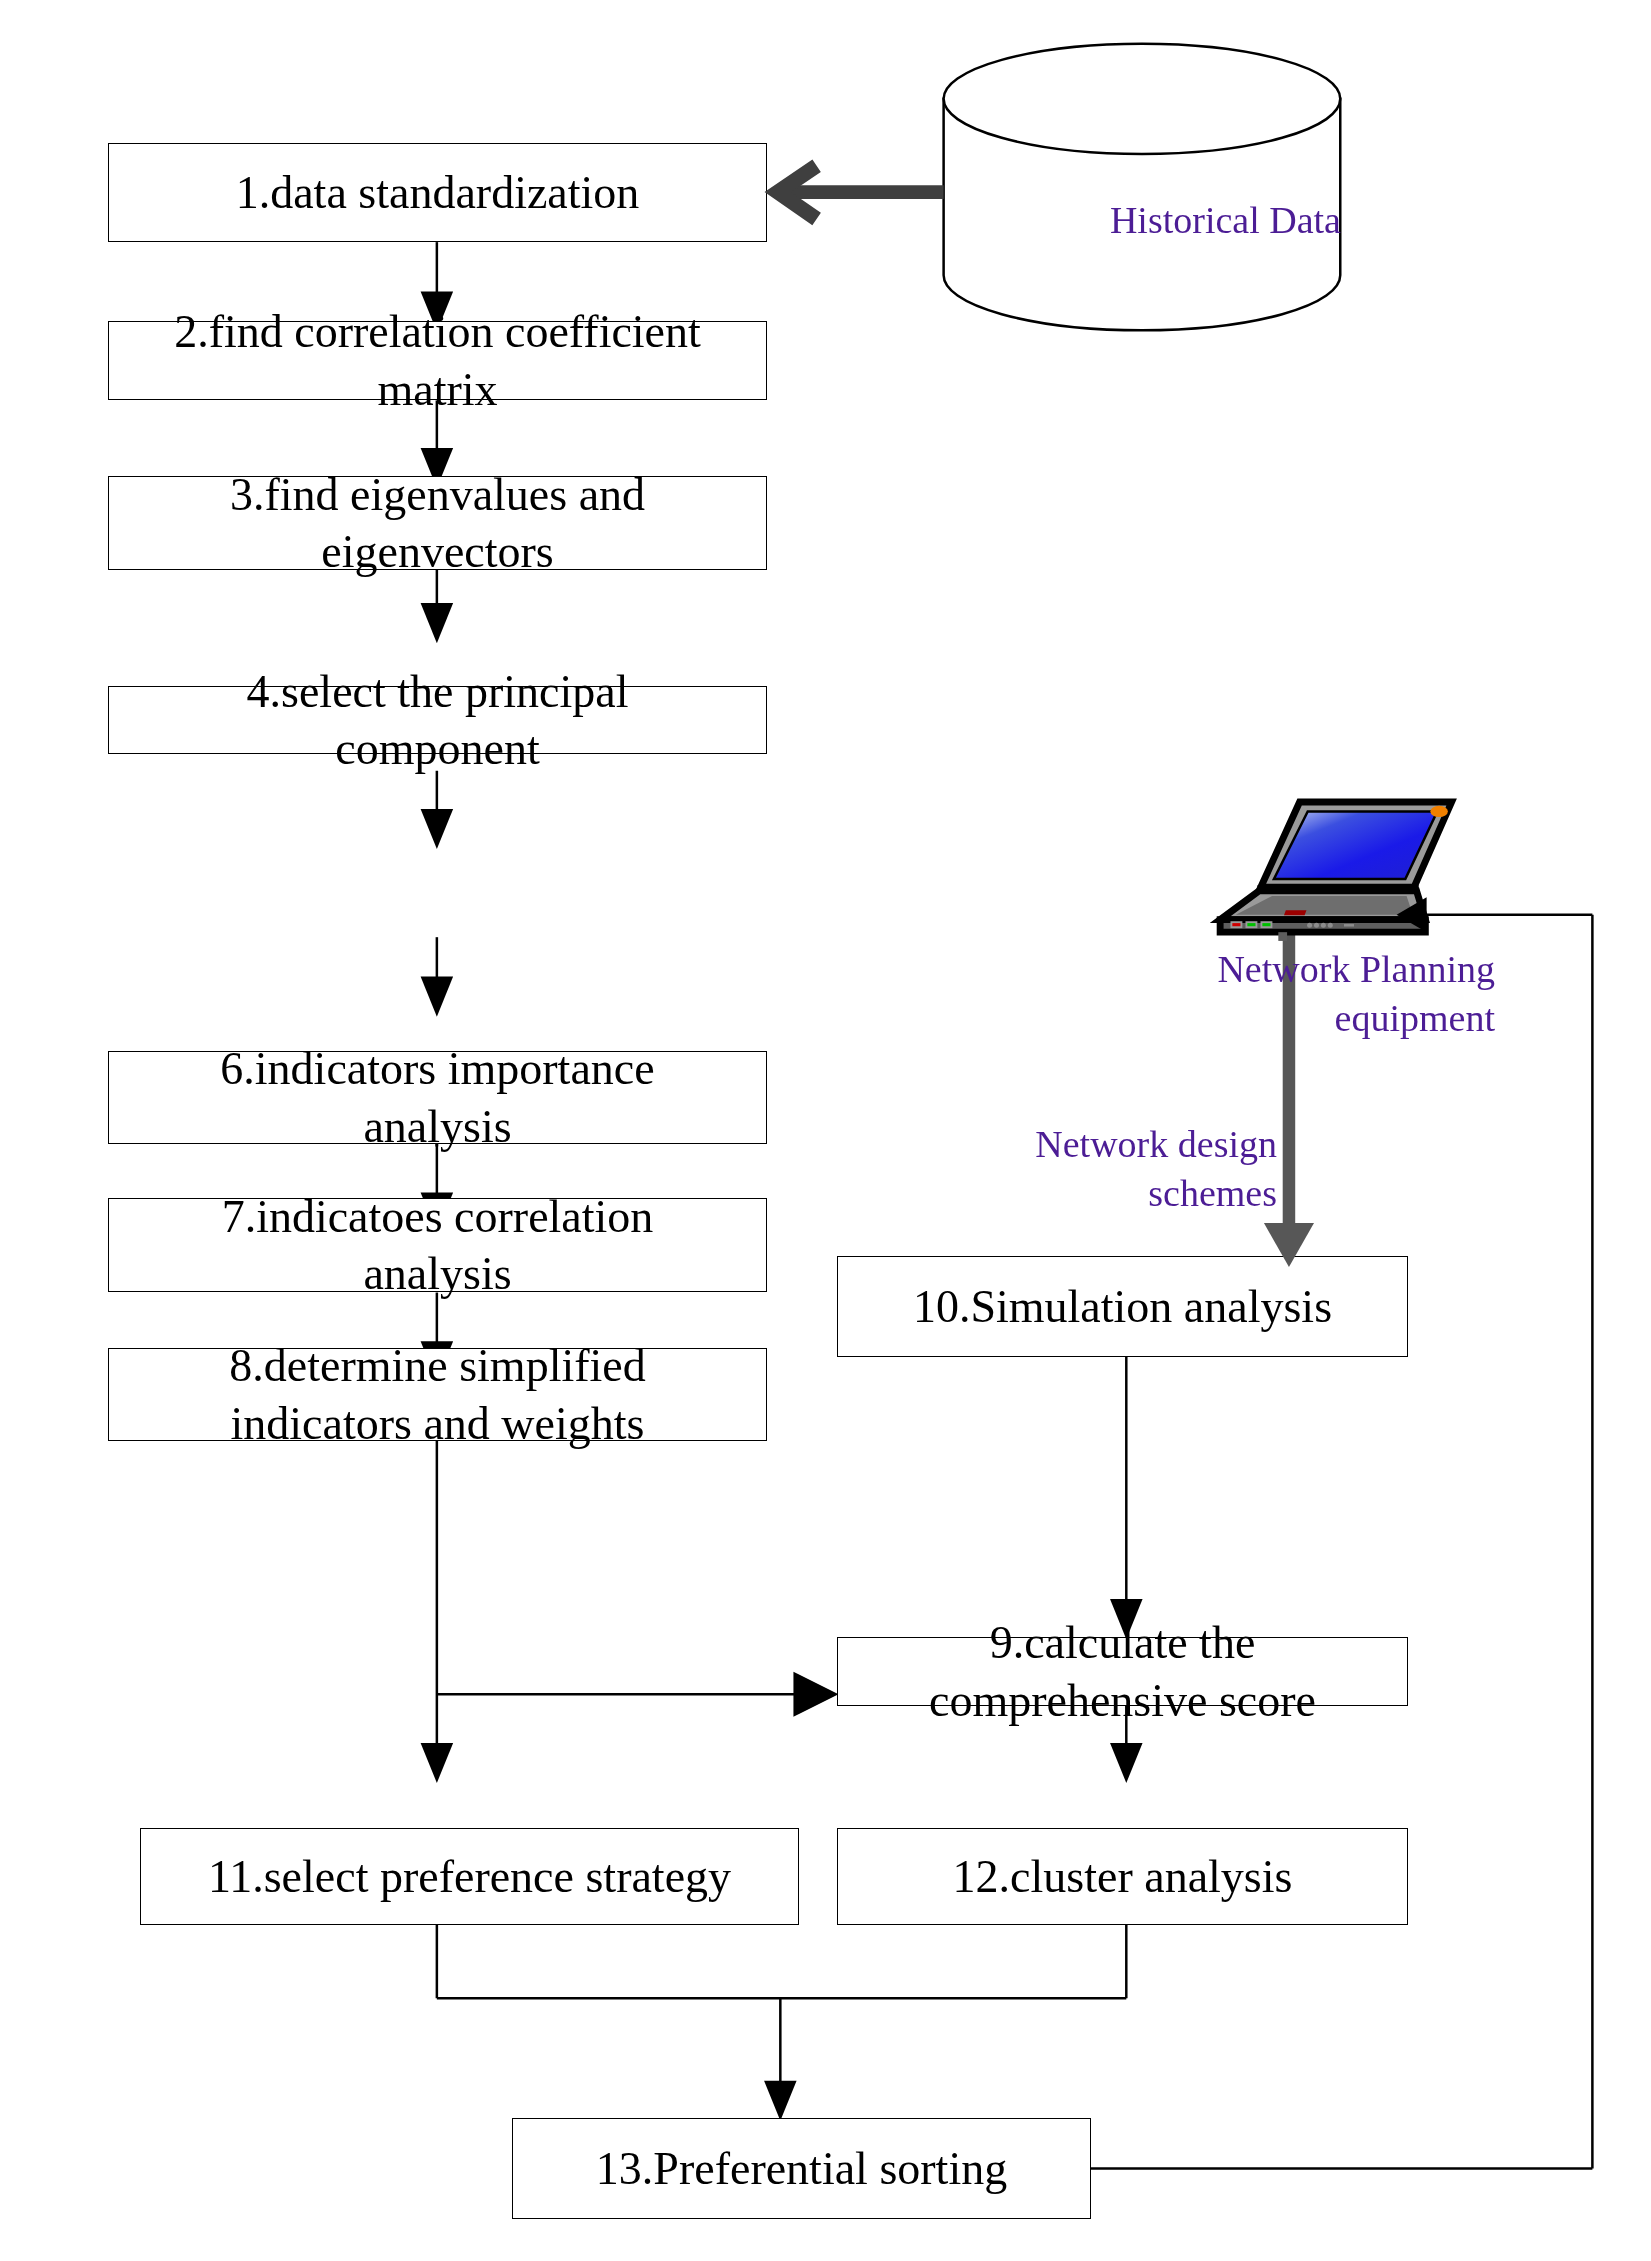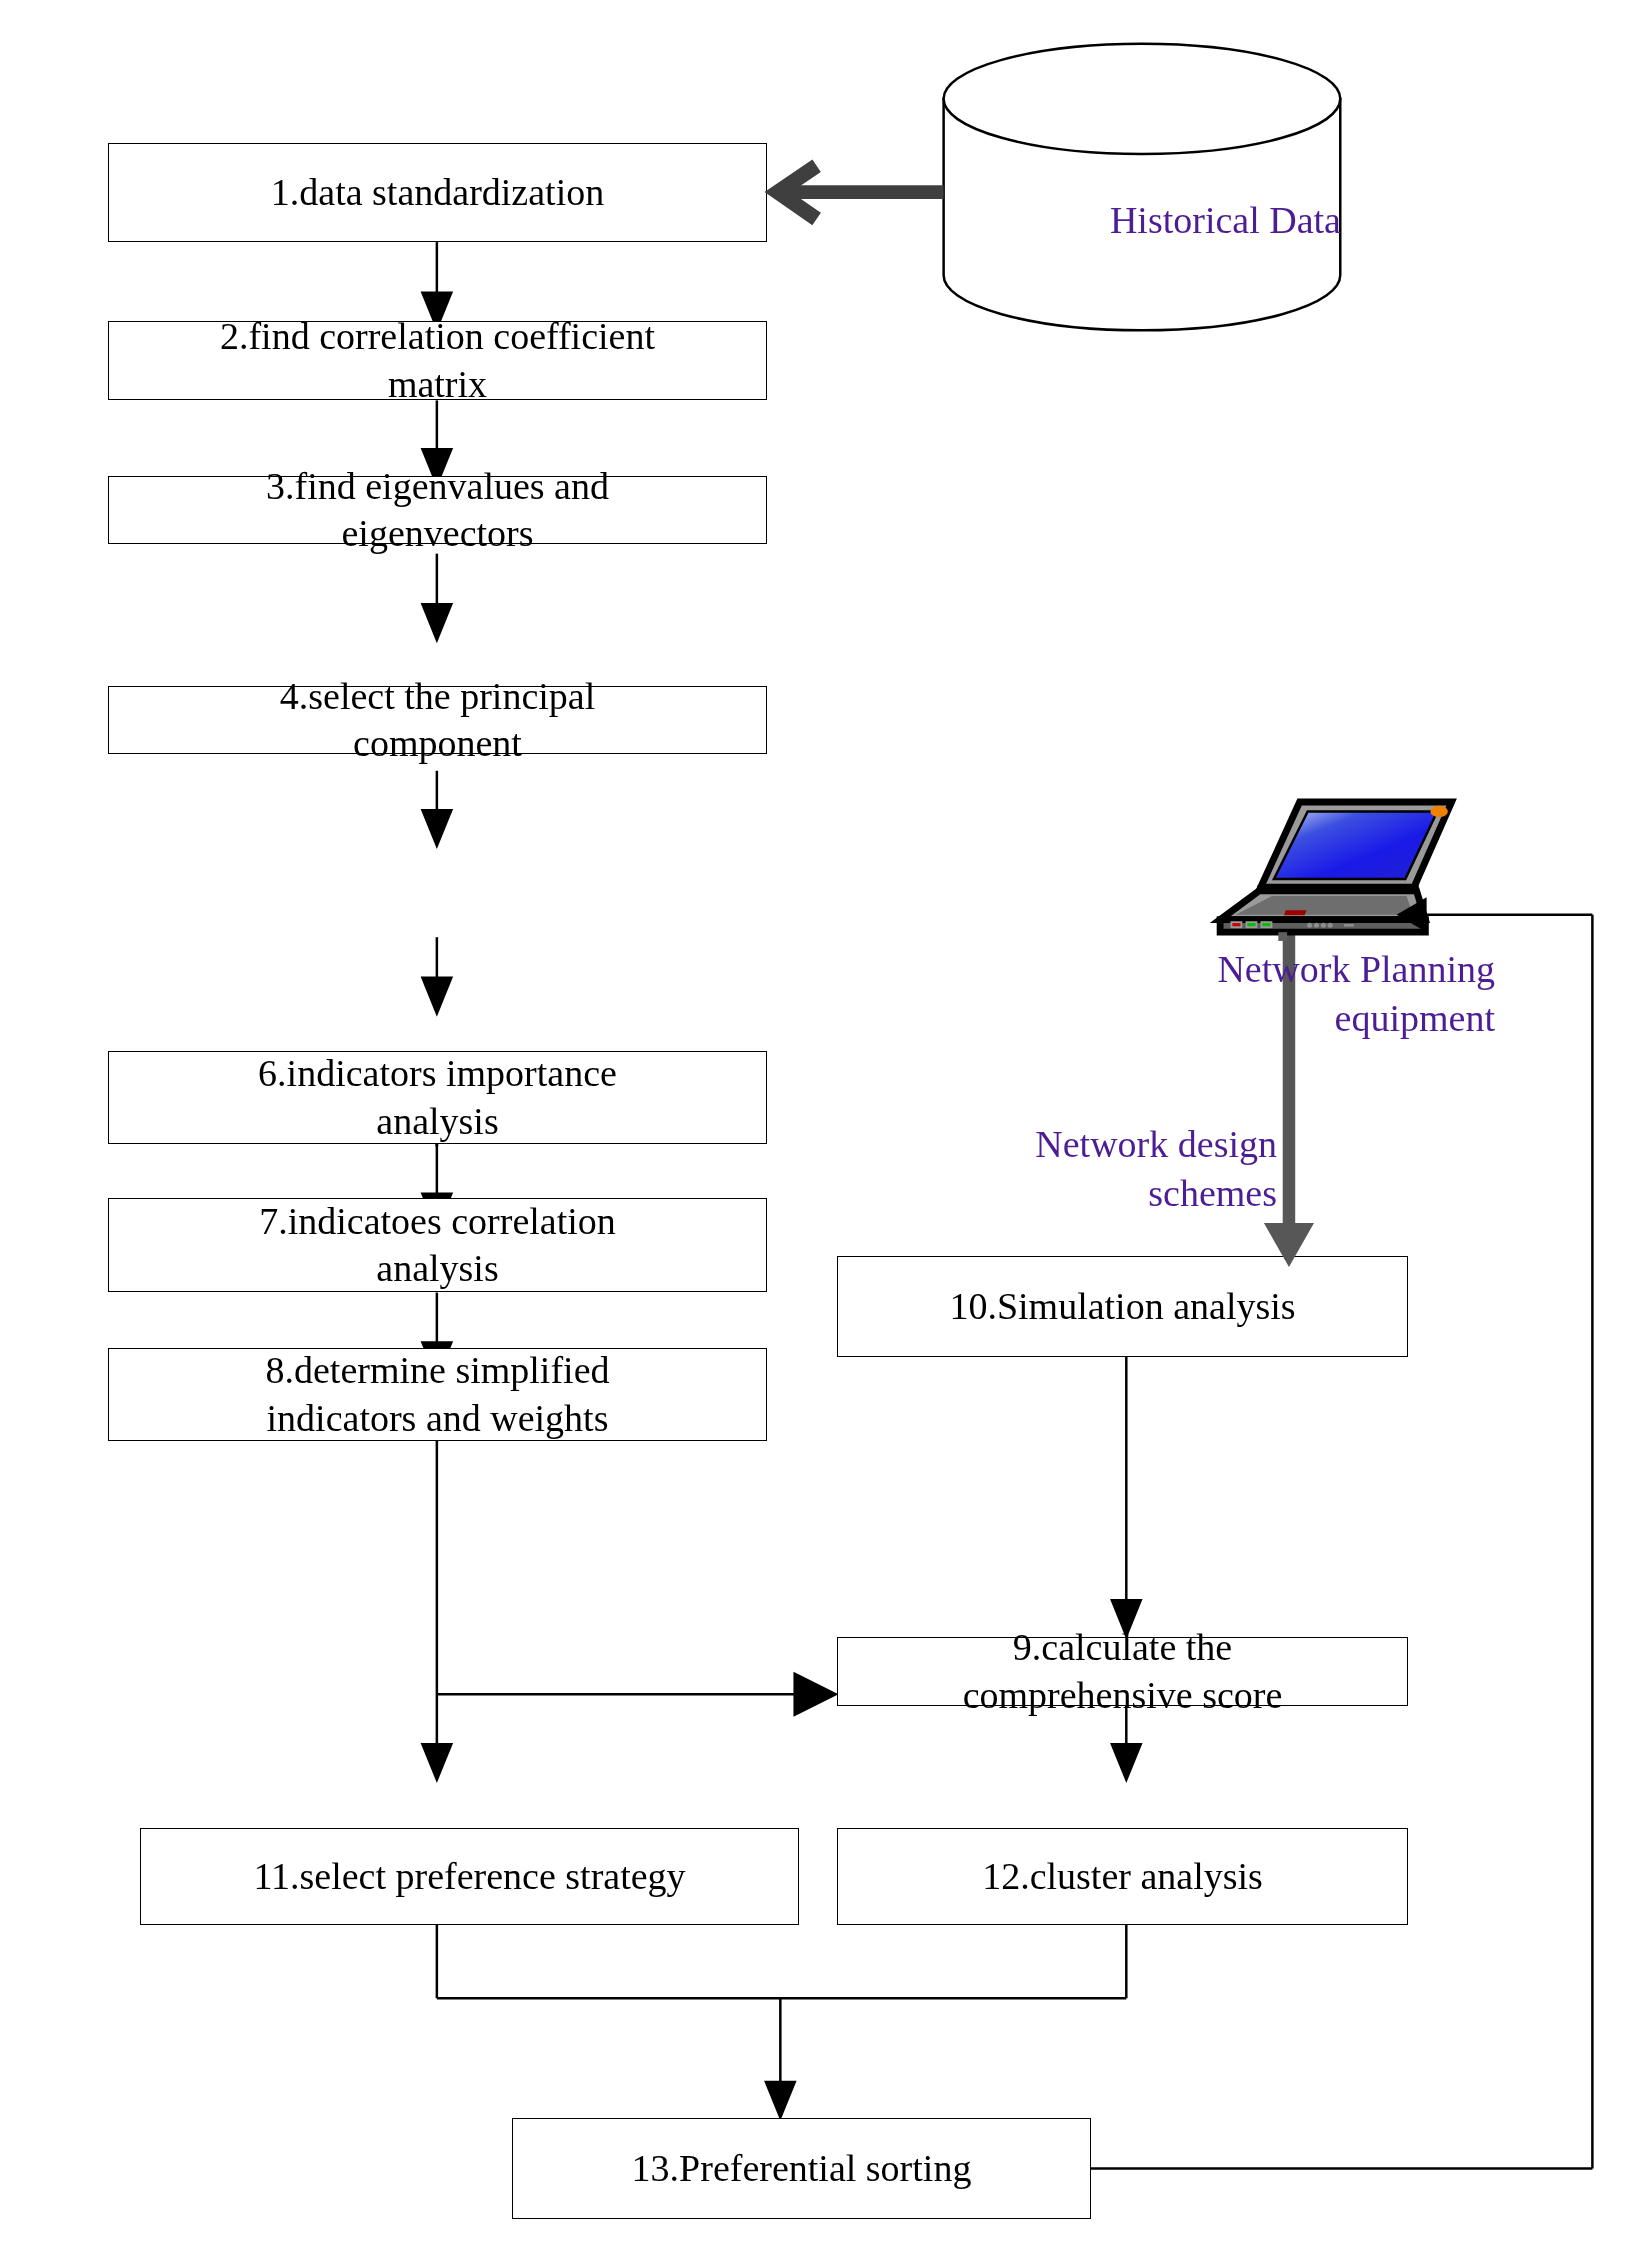--- a/index.html
+++ b/index.html
@@ -19,21 +19,21 @@
   .node {
     position: absolute;
     box-sizing: border-box;
     border: 1.9px solid #000000;
     background: #ffffff;
     display: flex;
     align-items: center;
     justify-content: flex-start;
     text-align: center;
     color: #000000;
-    font-size: 38px;
+    font-size: 46px;
     line-height: 1.25;
     padding: 2.5px 6.3px;
     white-space: pre-line;
   }
   .node .lbl { display:block; width:100%; }
   .freetext {
     position: absolute;
     text-align: right;
     color: #4c1d95;
     font-size: 38px;
@@ -121,21 +121,21 @@
 
   <div class="node" style="left:108px; top:143px; width:659px; height:99px;">
     <span class="lbl">1.data standardization</span>
   </div>
 
   <div class="node" style="left:108px; top:321px; width:659px; height:79px;">
     <span class="lbl">2.find correlation coefficient
 matrix</span>
   </div>
 
-  <div class="node" style="left:108px; top:476px; width:659px; height:68px;">
+  <div class="node" style="left:108px; top:476px; width:659px; height:94px;">
     <span class="lbl">3.find eigenvalues and
 eigenvectors</span>
   </div>
 
   <div class="node" style="left:108px; top:686px; width:659px; height:68px;">
     <span class="lbl">4.select the principal
 component</span>
   </div>
 
 

